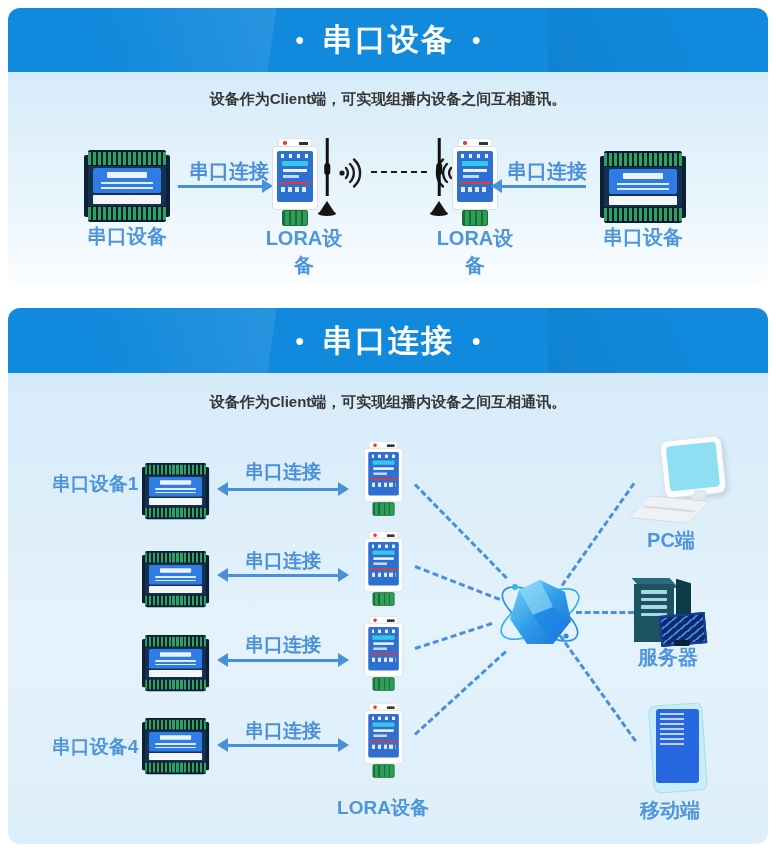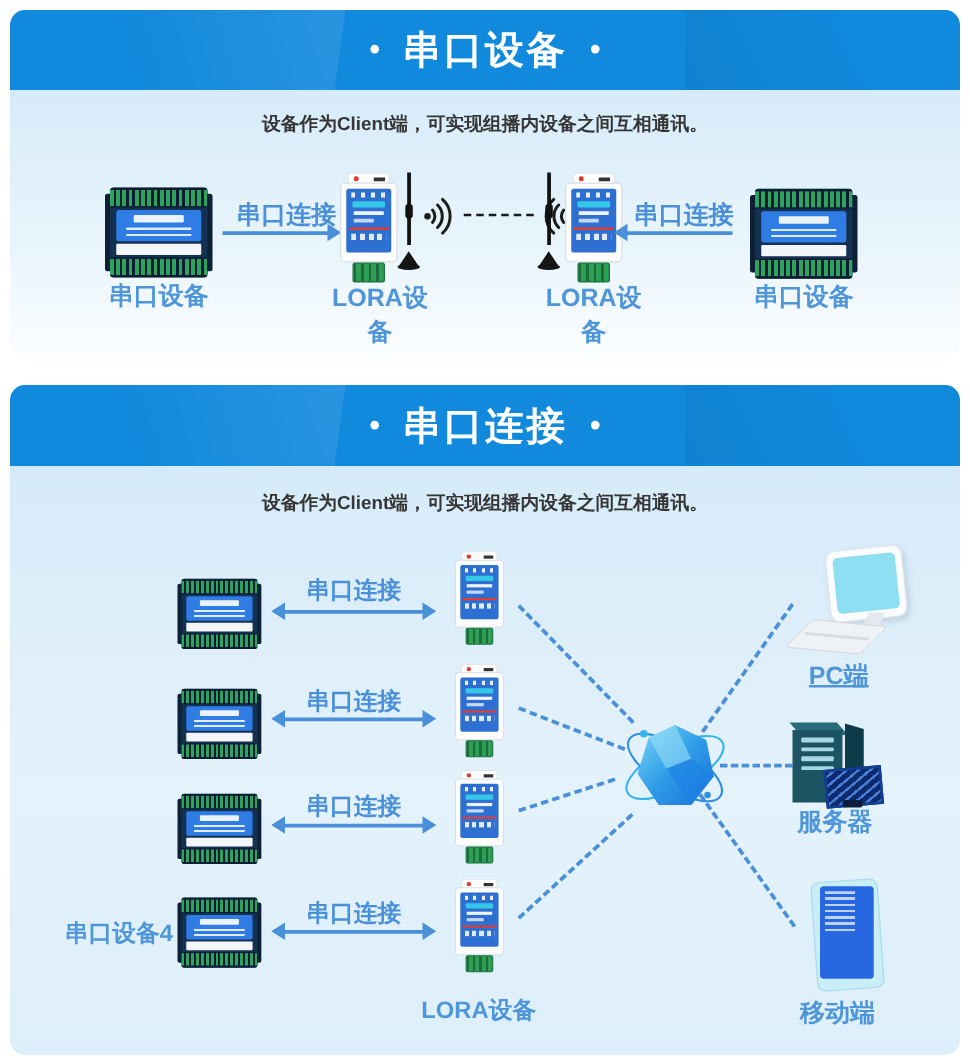--- a/index.html
+++ b/index.html
@@ -240,20 +240,21 @@
   <div class="subtitle" style="top:393px;">设备作为Client端，可实现组播内设备之间互相通讯。</div>
 
   <div class="dash" style="left:415px;top:483px;width:131px;transform:rotate(45.6deg);"></div>
   <div class="dash" style="left:415px;top:565px;width:91px;transform:rotate(21.2deg);"></div>
   <div class="dash" style="left:415px;top:647px;width:81px;transform:rotate(-18deg);"></div>
   <div class="dash" style="left:415px;top:733px;width:123px;transform:rotate(-42.4deg);"></div>
   <div class="dash" style="left:562px;top:584px;width:125px;transform:rotate(-54.8deg);"></div>
   <div class="dash" style="left:576px;top:611px;width:58px;"></div>
   <div class="dash" style="left:560px;top:634px;width:130px;transform:rotate(54.4deg);"></div>
 
+  <div class="dev-label sm" style="left:40px;top:471px;width:110px;">串口设备1</div>
   <div class="serial-device s78" style="left:142px;top:463px;">
     <i class="sd-ear l"></i>
       <i class="sd-ear r"></i>
     <div class="sd-body">
         <div class="sd-term"></div>
       <div class="sd-screen">
           <i class="sd-badge"></i>
           <i class="sd-lines"></i>
         </div>
       <div class="sd-white"></div>
@@ -395,21 +396,21 @@
     <circle cx="74" cy="70" r="2.6" fill="#2F8FE0"></circle>
   </svg>
 
   <div class="pc-icon" style="left:636px;top:438px;">
     <i class="pc-monitor">
         <i class="pc-screen"></i>
       </i>
       <i class="pc-stand"></i>
       <i class="pc-kbd"></i>
   </div>
-  <div class="dev-label" style="left:621px;top:527px;width:100px;text-decoration:underline;">PC端</div>
+  <div class="dev-label" style="left:621px;top:527px;width:100px;">PC端</div>
 
   <div class="server-icon" style="left:630px;top:578px;">
     <i class="srv-top"></i>
       <i class="srv-side"></i>
     <i class="srv-front">
         <i class="srv-slot"></i>
         <i class="srv-slot"></i>
         <i class="srv-slot"></i>
         <i class="srv-slot"></i>
       </i>

